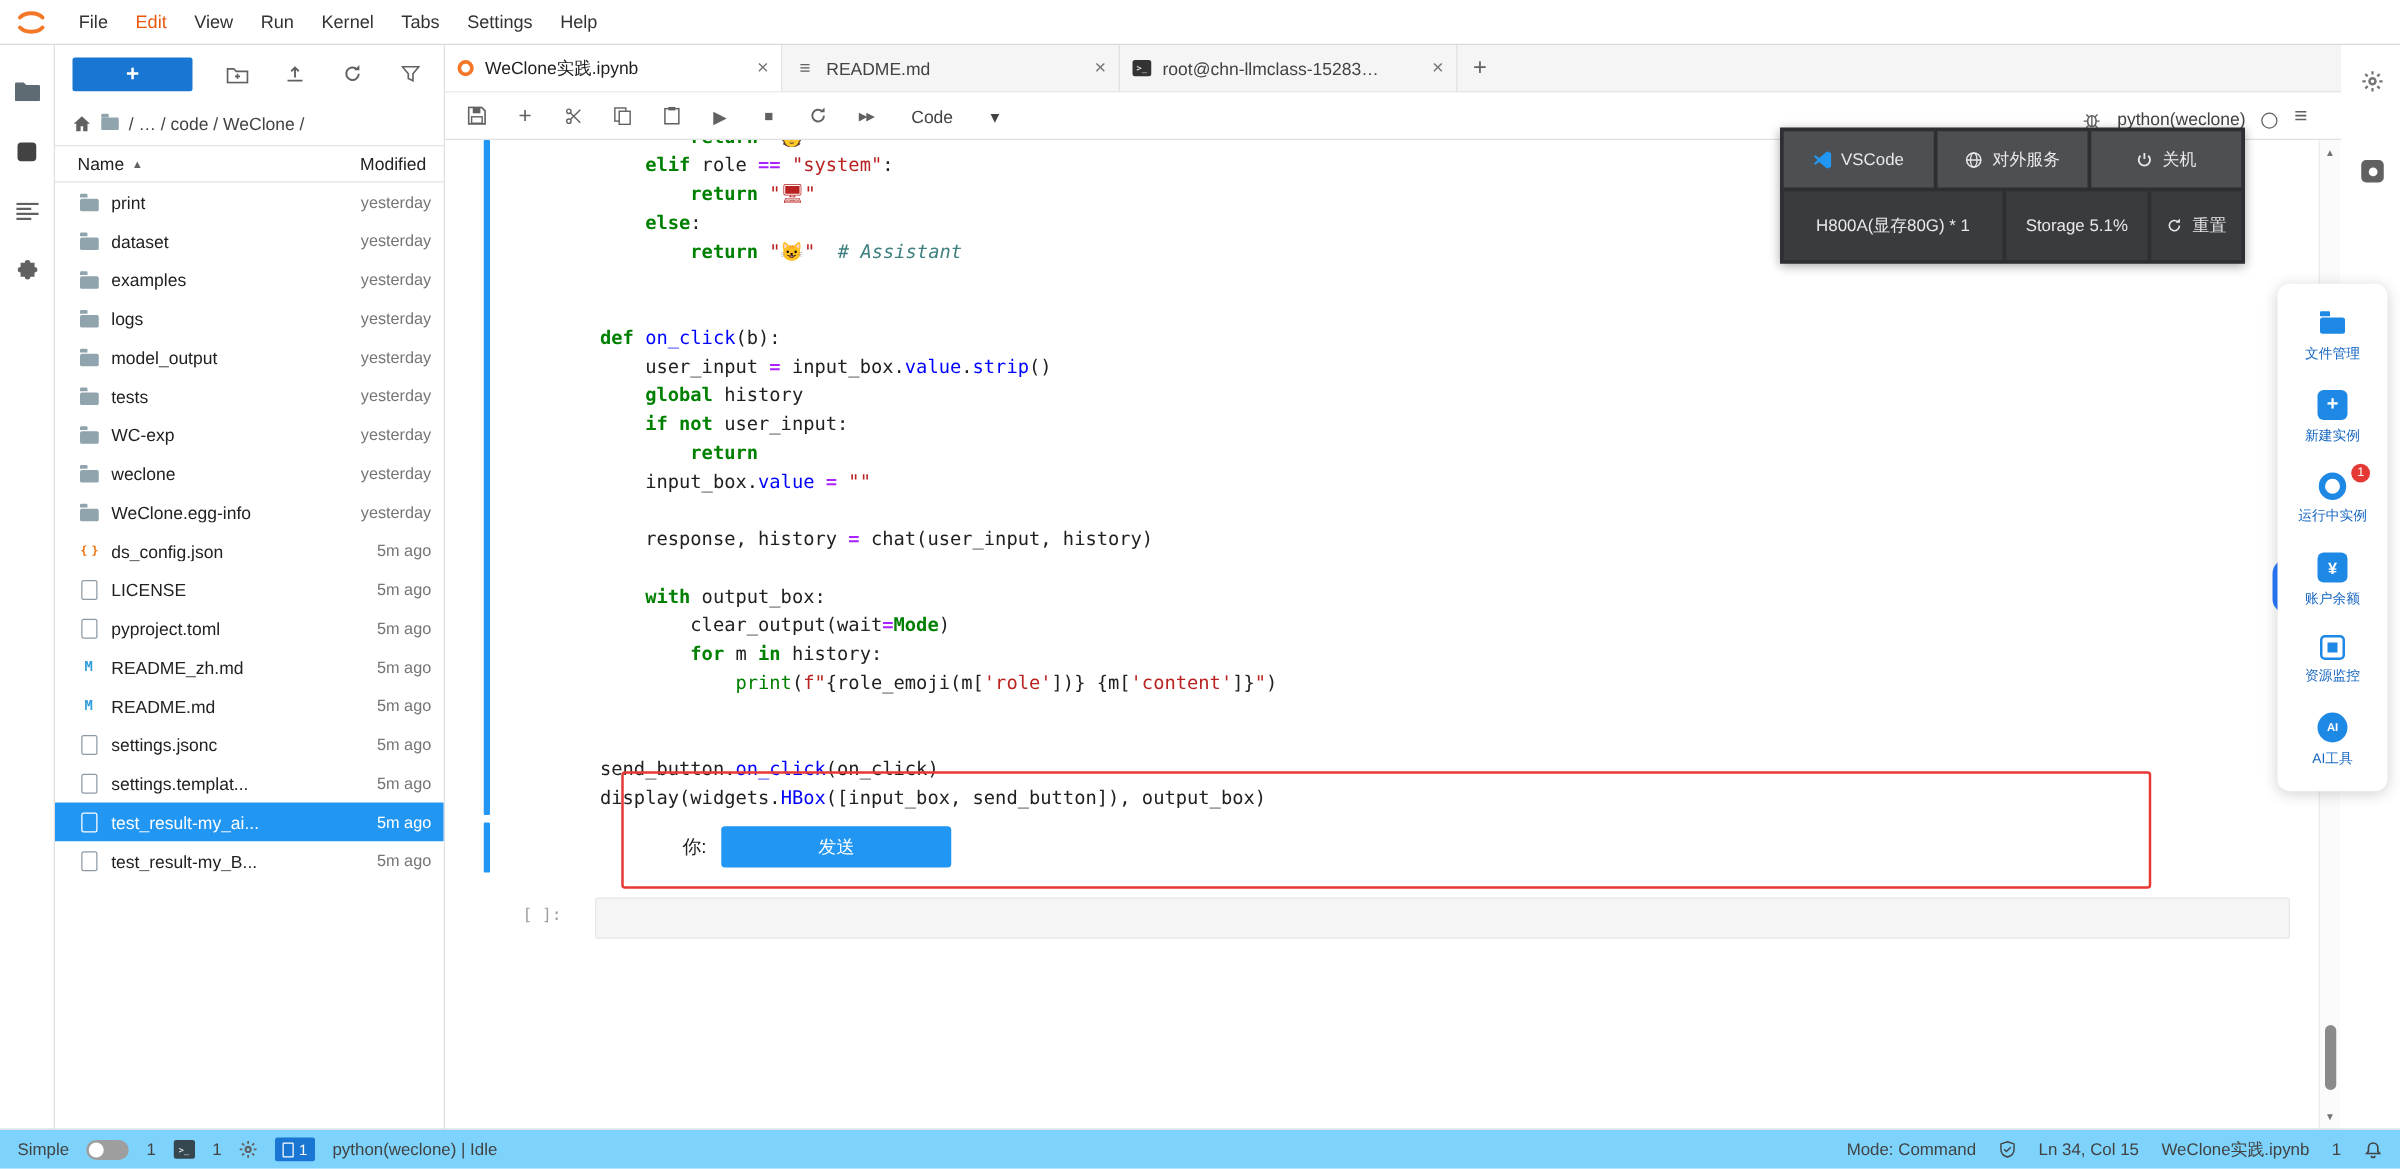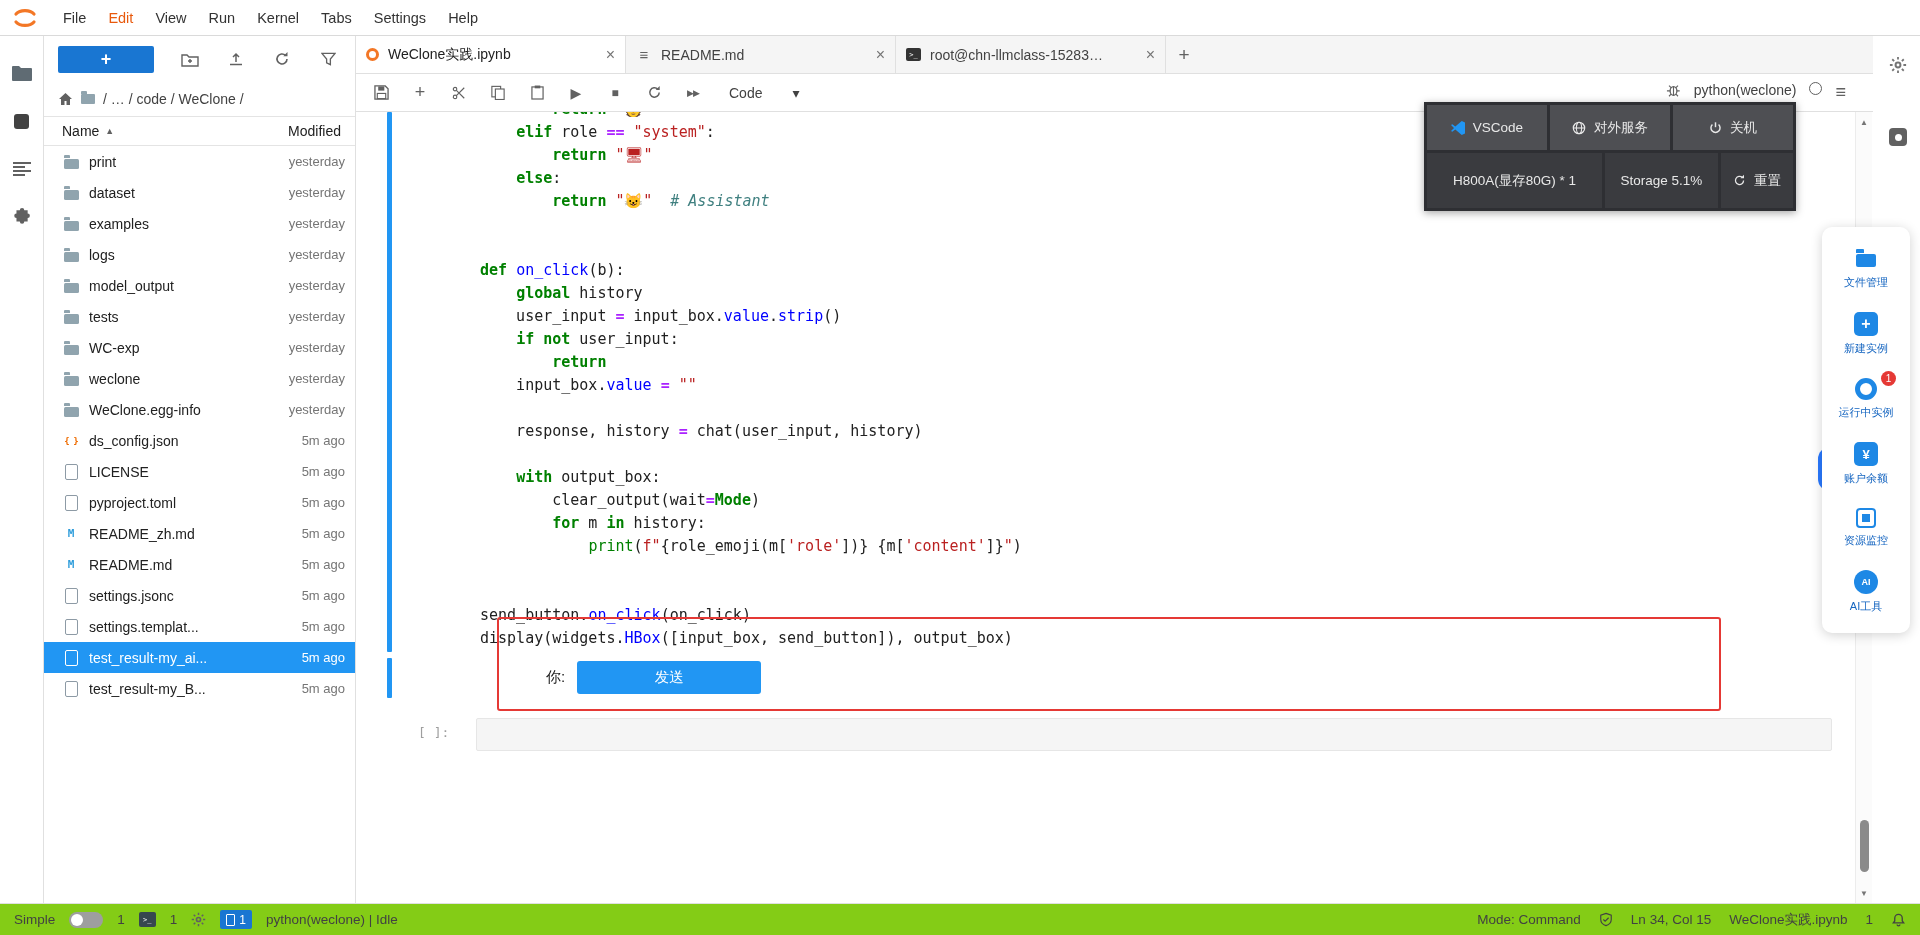--- a/index.html
+++ b/index.html
@@ -65,21 +65,21 @@
 .tab-icon.terminal{width:15px;height:13px;background:#333;border-radius:2px;color:#fff;font-size:7px;
   font-family:"DejaVu Sans Mono",monospace;display:flex;align-items:center;justify-content:center}
 .tab-icon.terminal::before{content:">_"}
 .newtab{width:36px;display:flex;align-items:center;justify-content:center;color:#616161;font-size:19px;cursor:pointer}
 
 .nbtoolbar{height:38px;background:#fff;border-bottom:1px solid #e0e0e0;display:flex;align-items:center;
   gap:21px;padding:0 16px}
 .ti{width:18px;text-align:center;color:#616161;font-size:14px;display:inline-flex;align-items:center;justify-content:center;cursor:pointer}
 .ffwd{font-size:9px;letter-spacing:-1px}
 .cell-type{display:flex;align-items:center;gap:30px;font-size:14px;color:#424242;margin-left:6px;cursor:pointer}
-.nbt-right{margin-left:auto;display:flex;align-items:flex-start;gap:13px;padding-right:58px}
+.nbt-right{margin-left:auto;display:flex;align-items:flex-end;gap:13px;padding-right:58px}
 .kernel-name{font-size:14px;color:#424242}
 .kernel-circle{width:13px;height:13px;border:1.5px solid #616161;border-radius:50%}
 .burger{font-size:18px;color:#616161}
 
 
 .nbcontent{flex:1;position:relative;overflow:hidden;background:#fff}
 .cell-bar{position:absolute;left:31px;width:5px;background:#2196f3;border-radius:1px}
 .bar1{top:0;height:540px}
 .bar2{top:546px;height:40px}
 .code-editor{position:absolute;left:124px;top:-14px;right:90px;
@@ -145,21 +145,21 @@
 .ri-monitor{border:2.5px solid #1e88e5;border-radius:4px;width:20px;height:20px;display:flex;align-items:center;justify-content:center}
 .ri-monitor::before{content:"";width:8px;height:8px;background:#1e88e5}
 .ri-ai{background:#1e88e5;border-radius:50%;color:#fff;font-size:9px;font-weight:bold}
 .ri-ai::before{content:"AI"}
 .rail-badge{position:absolute;top:4px;right:14px;width:15px;height:15px;background:#e53935;color:#fff;
   border-radius:50%;font-size:10px;display:flex;align-items:center;justify-content:center}
 .rail-handle{position:absolute;right:82px;top:447px;width:20px;height:44px;background:#2979ff;
   border-radius:12px 0 0 12px;z-index:49;color:#fff;font-size:9px;display:flex;align-items:center;justify-content:center;cursor:pointer}
 
 
-.statusbar{position:absolute;left:0;right:0;bottom:0;height:32px;background:#84cc16;border-top:1px solid #e0e0e0;
+.statusbar{position:absolute;left:0;right:0;bottom:0;height:32px;background:#7dd3fc;border-top:1px solid #e0e0e0;
   display:flex;align-items:center;padding:0 14px;gap:14px;font-size:13.5px;color:#424242;z-index:5}
 .toggle{width:34px;height:16px;border-radius:8px;background:#9e9e9e;position:relative;cursor:pointer}
 .toggle::before{content:"";position:absolute;left:2px;top:2px;width:12px;height:12px;background:#fff;border-radius:50%}
 .term-badge{width:17px;height:15px;background:#37474f;border-radius:2px;color:#fff;font-size:7px;
   font-family:"DejaVu Sans Mono",monospace;display:flex;align-items:center;justify-content:center}
 .term-badge::before{content:">_"}
 .nb-badge{height:19px;padding:0 6px;background:#1976d2;border-radius:2px;color:#fff;font-size:12px;
   display:flex;align-items:center;gap:4px}
 .nb-badge::before{content:"";width:7px;height:10px;border:1px solid #fff;border-radius:1px}
 .sb-right{margin-left:auto;display:flex;align-items:center;gap:18px}
@@ -420,22 +420,22 @@
 
         <div class="code-editor">
             <div class="cl"><span>        </span><span class="tk-k">return</span><span> </span><span class="tk-s">"🧑"</span></div>
             <div class="cl"><span>    </span><span class="tk-k">elif</span><span> role </span><span class="tk-o">==</span><span> </span><span class="tk-s">"system"</span><span>:</span></div>
             <div class="cl"><span>        </span><span class="tk-k">return</span><span> </span><span class="tk-s">"🖥"</span></div>
             <div class="cl"><span>    </span><span class="tk-k">else</span><span>:</span></div>
             <div class="cl"><span>        </span><span class="tk-k">return</span><span> </span><span class="tk-s">"😺"</span><span>  </span><span class="tk-c"># Assistant</span></div>
             <div class="cl">&nbsp;</div>
             <div class="cl">&nbsp;</div>
             <div class="cl"><span class="tk-k">def</span><span> </span><span class="tk-d">on_click</span><span>(b):</span></div>
+            <div class="cl"><span>    user_input </span><span class="tk-o">=</span><span> input_box.</span><span class="tk-p">value</span><span>.</span><span class="tk-p">strip</span><span>()</span></div>
             <div class="cl"><span>    </span><span class="tk-k">global</span><span> history</span></div>
-            <div class="cl"><span>    user_input </span><span class="tk-o">=</span><span> input_box.</span><span class="tk-p">value</span><span>.</span><span class="tk-p">strip</span><span>()</span></div>
             <div class="cl"><span>    </span><span class="tk-k">if</span><span> </span><span class="tk-k">not</span><span> user_input:</span></div>
             <div class="cl"><span>        </span><span class="tk-k">return</span></div>
             <div class="cl"><span>    input_box.</span><span class="tk-p">value</span><span> </span><span class="tk-o">=</span><span> </span><span class="tk-s">""</span></div>
             <div class="cl">&nbsp;</div>
             <div class="cl"><span>    response, history </span><span class="tk-o">=</span><span> chat(user_input, history)</span></div>
             <div class="cl">&nbsp;</div>
             <div class="cl"><span>    </span><span class="tk-k">with</span><span> output_box:</span></div>
             <div class="cl"><span>        clear_output(wait</span><span class="tk-o">=</span><span class="tk-k">Mode</span><span>)</span></div>
             <div class="cl"><span>        </span><span class="tk-k">for</span><span> m </span><span class="tk-k">in</span><span> history:</span></div>
             <div class="cl"><span>            </span><span class="tk-b">print</span><span>(</span><span class="tk-s">f"</span><span>{role_emoji(m[</span><span class="tk-s">'role'</span><span>])}</span><span class="tk-s"> </span><span>{m[</span><span class="tk-s">'content'</span><span>]}</span><span class="tk-s">"</span><span>)</span></div>

